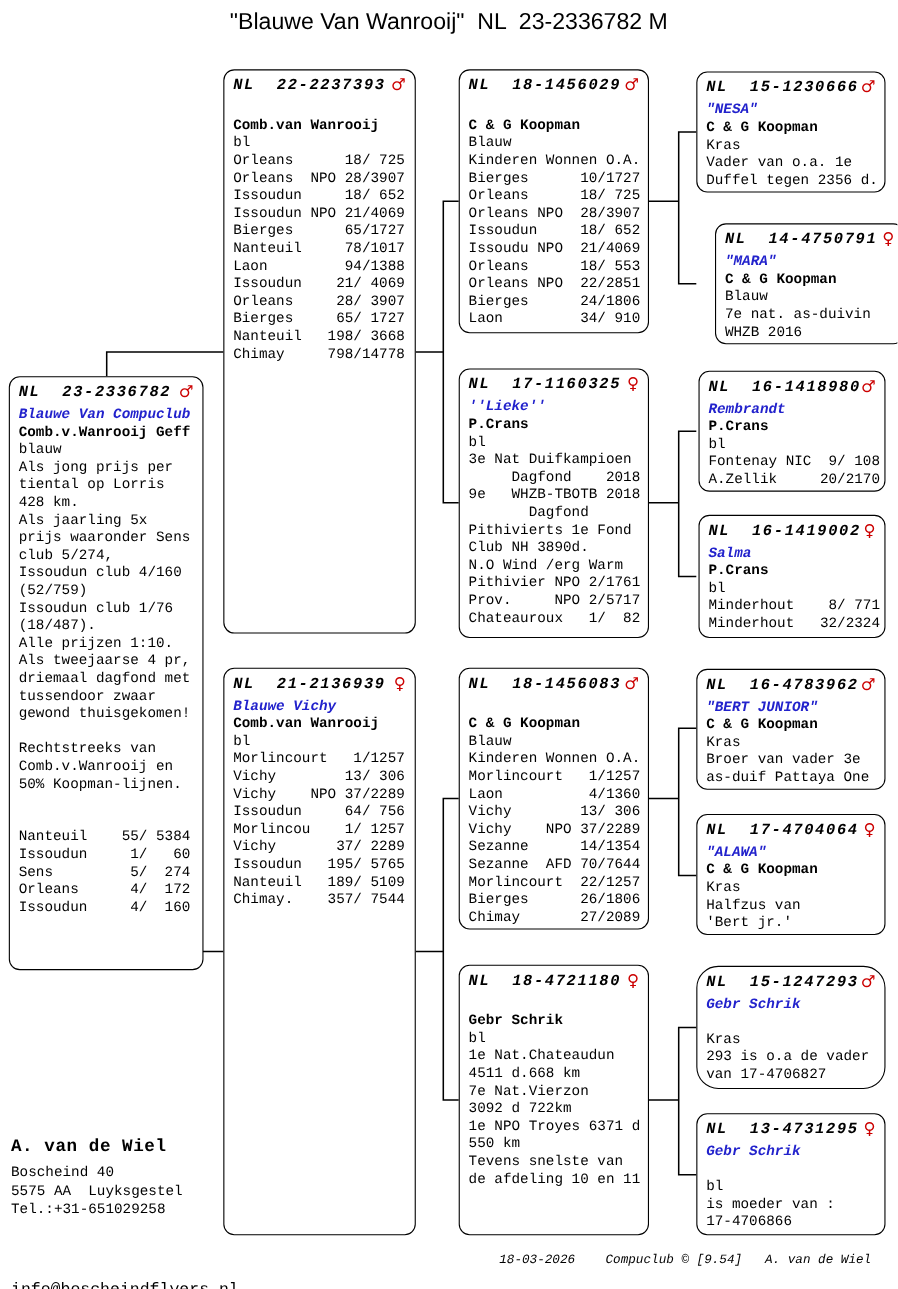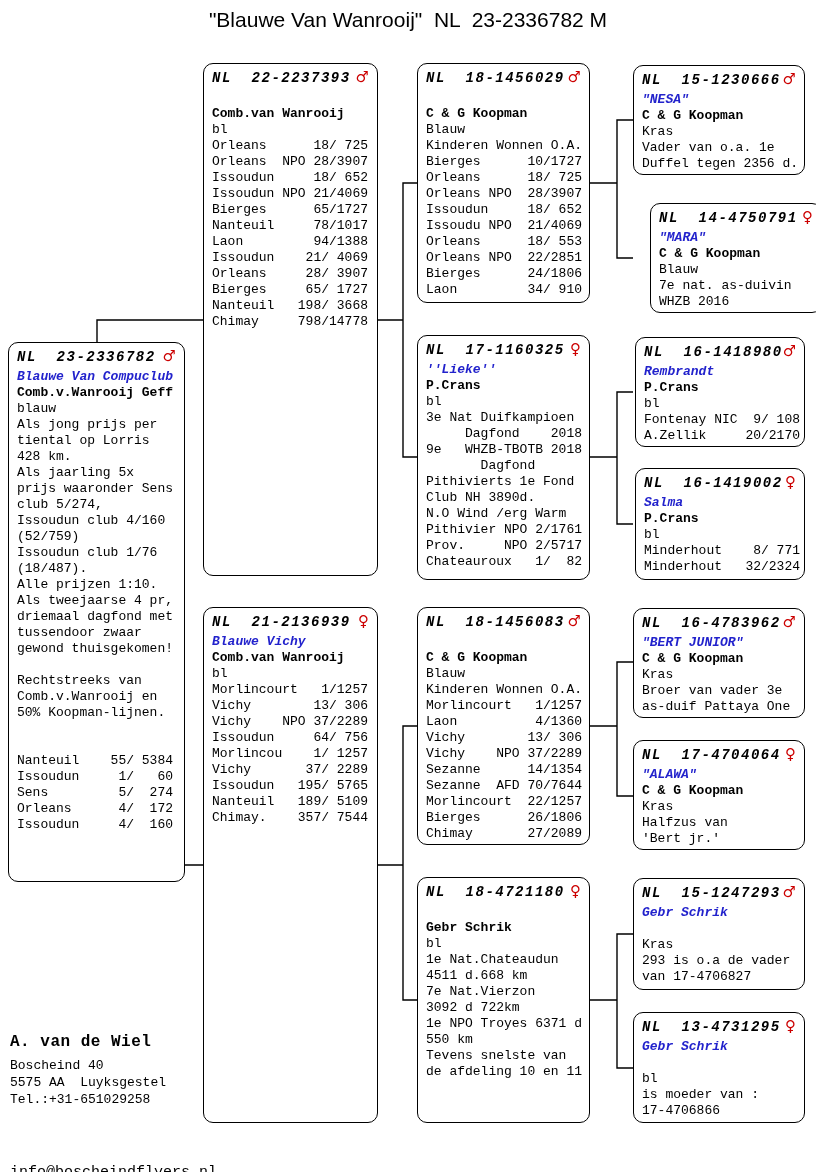--- a/index.html
+++ b/index.html
@@ -34,21 +34,21 @@
   .pos-gp1     { left:417px; top:63px;   width:173px; height:240px; }
   .pos-gp2     { left:417px; top:335px;  width:173px; height:245px; }
   .pos-gp3     { left:417px; top:607px;  width:173px; height:238px; }
   .pos-gp4     { left:417px; top:877px;  width:173px; height:246px; }
   .pos-ggp1    { left:633px; top:65px;   width:172px; height:110px; }
   .pos-ggp2    { left:650px; top:203px;  width:172px; height:110px; }
   .pos-ggp3    { left:635px; top:337px;  width:170px; height:110px; }
   .pos-ggp4    { left:635px; top:468px;  width:170px; height:112px; }
   .pos-ggp5    { left:633px; top:608px;  width:172px; height:110px; }
   .pos-ggp6    { left:633px; top:740px;  width:172px; height:110px; }
-  .pos-ggp7    { left:633px; top:878px;  width:172px; height:112px; }
+  .pos-ggp7    { left:633px; top:878px;  width:172px; height:112px;border-radius:20px; }
   .pos-ggp8    { left:633px; top:1012px; width:172px; height:111px; }
   .owner { position:absolute; left:10px; top:1033px; }
   .owner-name { font-size:16px; font-weight:bold; letter-spacing:0.5px; white-space:pre; margin-bottom:6px; }
   .owner-line { font-size:13px; line-height:17px; white-space:pre; }
   .owner-email { position:absolute; left:10px; top:1164px; font-size:15px; white-space:pre; }
   .footer {
     position:absolute; right:24px; top:1139px; font-size:11.5px; font-style:italic; white-space:pre;
   }
 </style>
 </head>
@@ -355,14 +355,15 @@
   </div>
 
   <div class="owner">
     <div class="owner-name">A. van de Wiel</div>
     <div class="owner-line">Boscheind 40</div>
     <div class="owner-line">5575 AA  Luyksgestel</div>
     <div class="owner-line">Tel.:+31-651029258</div>
   </div>
   <div class="owner-email">info@boscheindflyers.nl</div>
 
+  <div class="footer">18-03-2026    Compuclub © [9.54]   A. van de Wiel</div>
 
 </div>
 
 </body></html>

